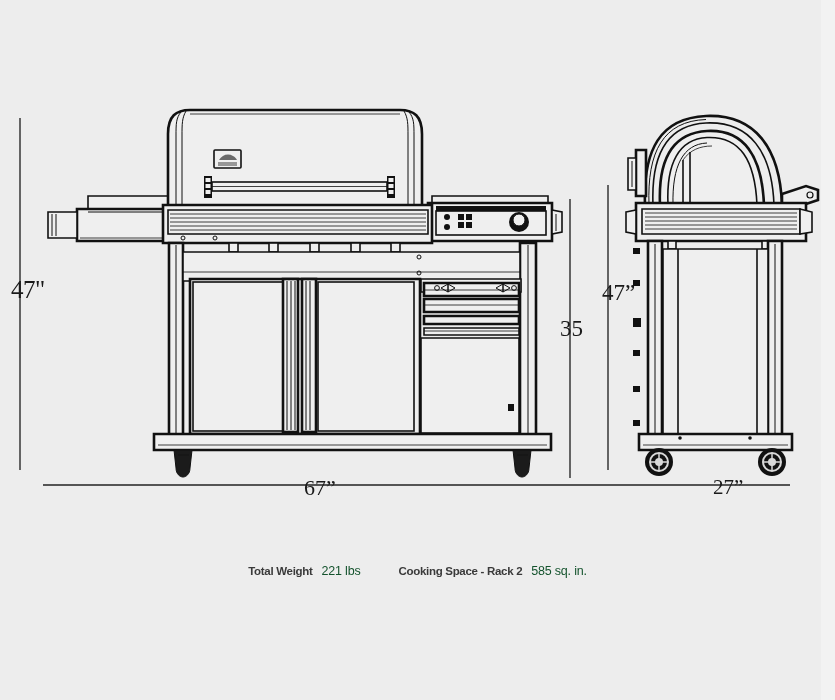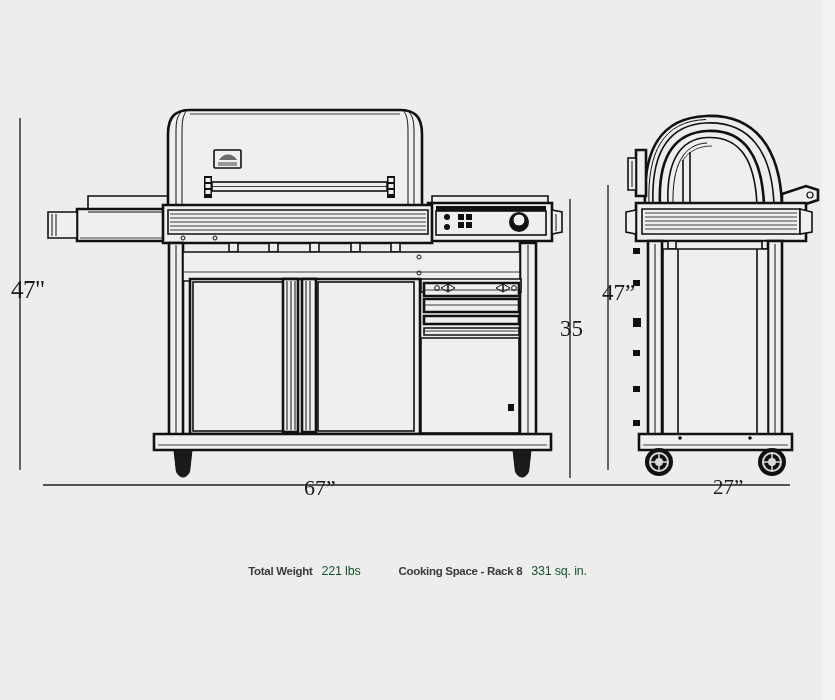--- a/index.html
+++ b/index.html
@@ -403,18 +403,18 @@
   <div class="dim-label" id="lbl-bottom-67">67”</div>
 
   <div class="dim-label" id="lbl-bottom-27">27”</div>
 
   <div id="specs">
     <div class="spec-group">
       <span class="spec-label">Total Weight</span>
       <span class="spec-value">221 lbs</span>
     </div>
     <div class="spec-group">
-      <span class="spec-label">Cooking Space - Rack 8</span>
-      <span class="spec-value">331 sq. in.</span>
+      <span class="spec-label">Cooking Space - Rack 2</span>
+      <span class="spec-value">585 sq. in.</span>
     </div>
   </div>
 
 </div>
 
 </body></html>

